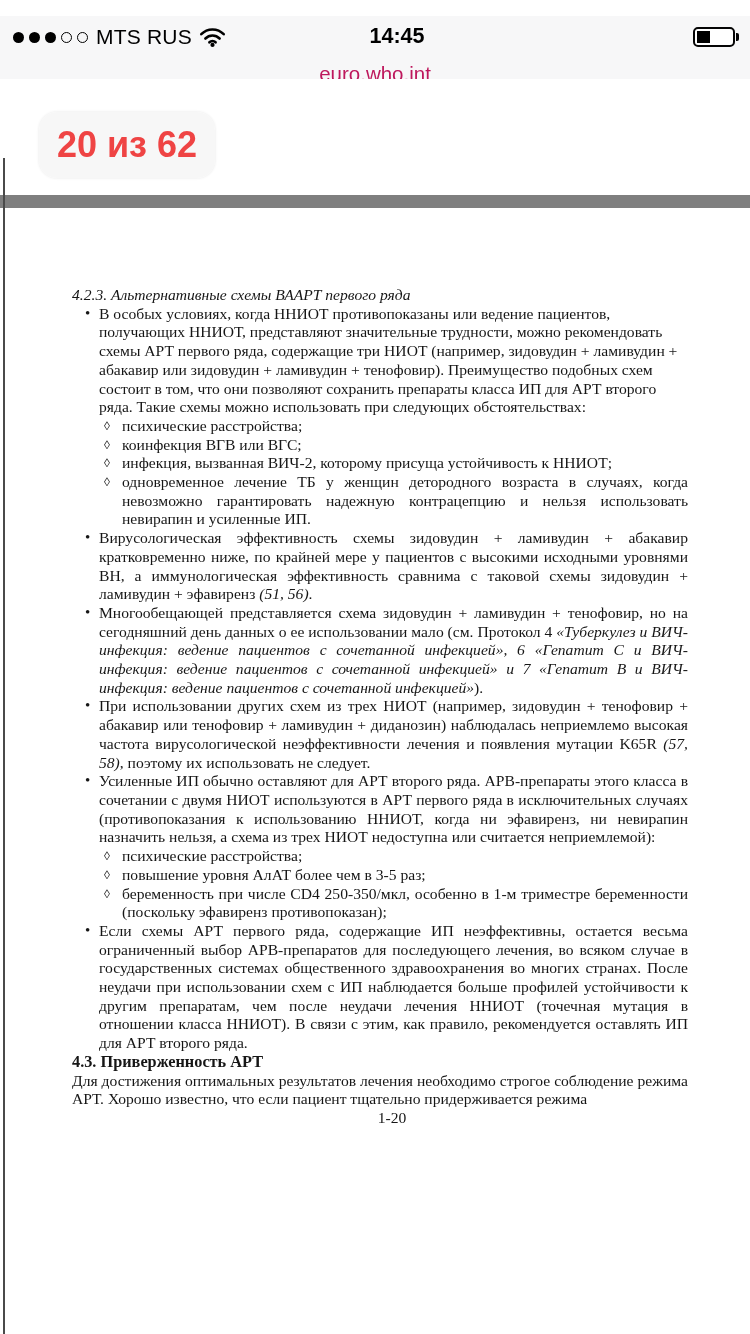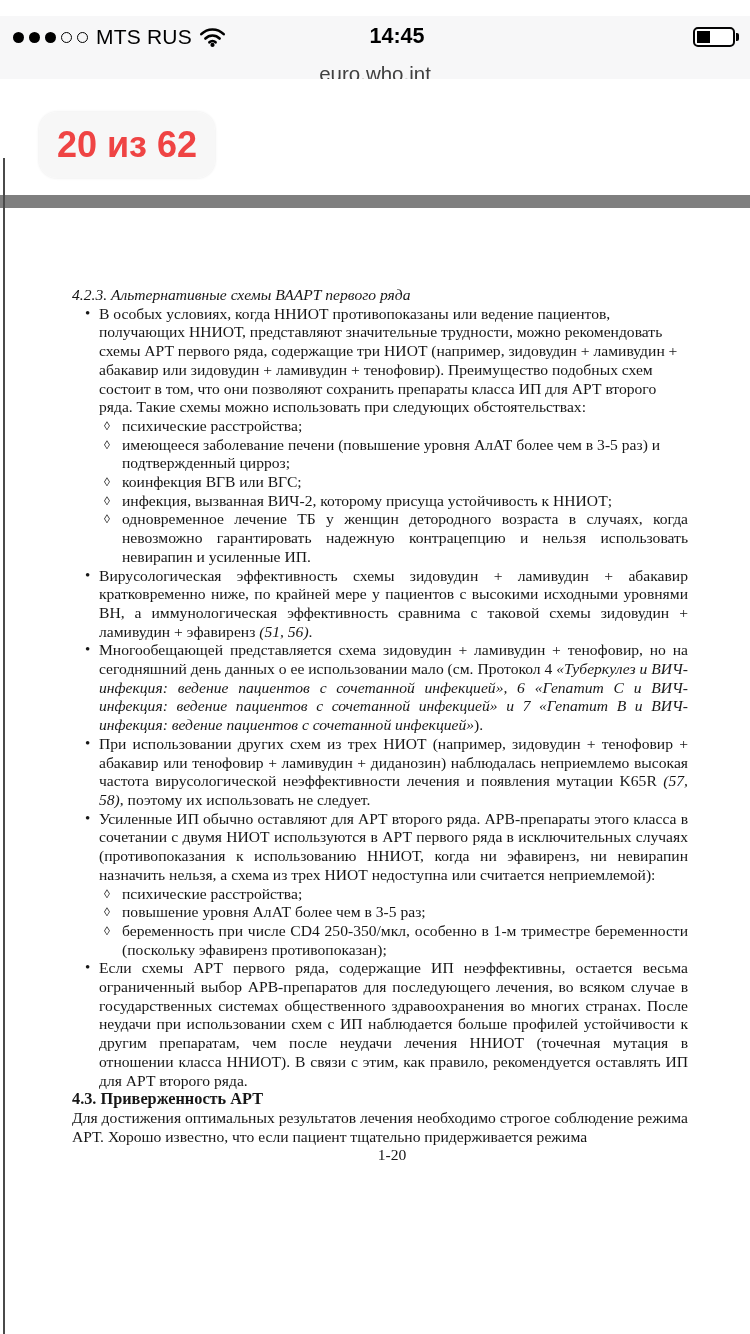--- a/index.html
+++ b/index.html
@@ -26,21 +26,21 @@
   }
   .battery{position:absolute;right:11px;top:11px;display:flex;align-items:center;}
   .battery-body{
     width:42px;height:20px;border:2px solid #050505;border-radius:5px;
     box-sizing:border-box;position:relative;background:#fff;
   }
   .battery-fill{position:absolute;left:2px;top:2px;bottom:2px;width:13px;background:#000;}
   .battery-nub{width:3px;height:8px;background:#050505;border-radius:0 2px 2px 0;margin-left:1px;}
   .url-text{
     position:absolute;left:0;right:0;top:46px;text-align:center;
-    font-size:20.5px;color:#404040;
+    font-size:20.5px;color:#be185d;
   }
   
   .pdf{position:absolute;left:0;top:79px;width:750px;height:1255px;background:#ffffff;}
   .page-sep{position:absolute;left:0;width:750px;background:#7f7f7f;}
   .sep-top{top:116px;height:13px;}
   .left-edge{position:absolute;left:3px;top:79px;width:2px;height:1255px;background:#4a4a4a;}
   .pill{
     position:absolute;left:39px;top:112px;width:176px;height:66px;
     border-radius:18px;background:rgba(247,247,247,0.95);
     color:#ef4444;font-size:36px;font-weight:600;line-height:66px;text-align:center;
@@ -96,21 +96,20 @@
 </div>
 
 <div class="pdf">
   <div class="page-sep sep-top"></div>
 
   <div class="left-edge"></div>
   <div class="doc">
       <div class="h-italic"><i>4.2.3. Альтернативные схемы ВААРТ первого ряда</i></div>
       <div class="bullet"><span>В особых условиях, когда ННИОТ противопоказаны или ведение пациентов, получающих ННИОТ, представляют значительные трудности, можно рекомендовать схемы АРТ первого ряда, содержащие три НИОТ (например, зидовудин + ламивудин + абакавир или зидовудин + ламивудин + тенофовир). Преимущество подобных схем состоит в том, что они позволяют сохранить препараты класса ИП для АРТ второго ряда. Такие схемы можно использовать при следующих обстоятельствах:</span></div>
       <div class="sub"><span>психические расстройства;</span></div>
-      <div class="sub"><span>имеющееся заболевание печени (повышение уровня АлАТ более чем в 3-5 раз) и подтвержденный цирроз;</span></div>
       <div class="sub"><span>коинфекция ВГВ или ВГС;</span></div>
       <div class="sub"><span>инфекция, вызванная ВИЧ-2, которому присуща устойчивость к ННИОТ;</span></div>
       <div class="sub j"><span>одновременное лечение ТБ у женщин детородного возраста в случаях, когда невозможно гарантировать надежную контрацепцию и нельзя использовать невирапин и усиленные ИП.</span></div>
       <div class="bullet j"><span>Вирусологическая эффективность схемы зидовудин + ламивудин + абакавир кратковременно ниже, по крайней мере у пациентов с высокими исходными уровнями ВН, а иммунологическая эффективность сравнима с таковой схемы зидовудин + ламивудин + эфавиренз </span><i>(51, 56)</i><span>.</span></div>
       <div class="bullet j"><span>Многообещающей представляется схема зидовудин + ламивудин + тенофовир, но на сегодняшний день данных о ее использовании мало (см. Протокол 4 </span><i>«Туберкулез и ВИЧ-инфекция: ведение пациентов с сочетанной инфекцией», 6 «Гепатит C и ВИЧ-инфекция: ведение пациентов с сочетанной инфекцией» и 7 «Гепатит B и ВИЧ-инфекция: ведение пациентов с сочетанной инфекцией»</i><span>).</span></div>
       <div class="bullet j"><span>При использовании других схем из трех НИОТ (например, зидовудин + тенофовир + абакавир или тенофовир + ламивудин + диданозин) наблюдалась неприемлемо высокая частота вирусологической неэффективности лечения и появления мутации K65R </span><i>(57, 58)</i><span>, поэтому их использовать не следует.</span></div>
       <div class="bullet j"><span>Усиленные ИП обычно оставляют для АРТ второго ряда. АРВ-препараты этого класса в сочетании с двумя НИОТ используются в АРТ первого ряда в исключительных случаях (противопоказания к использованию ННИОТ, когда ни эфавиренз, ни невирапин назначить нельзя, а схема из трех НИОТ недоступна или считается неприемлемой):</span></div>
       <div class="sub"><span>психические расстройства;</span></div>
       <div class="sub"><span>повышение уровня АлАТ более чем в 3-5 раз;</span></div>
       <div class="sub j"><span>беременность при числе CD4 250-350/мкл, особенно в 1-м триместре беременности (поскольку эфавиренз противопоказан);</span></div>

